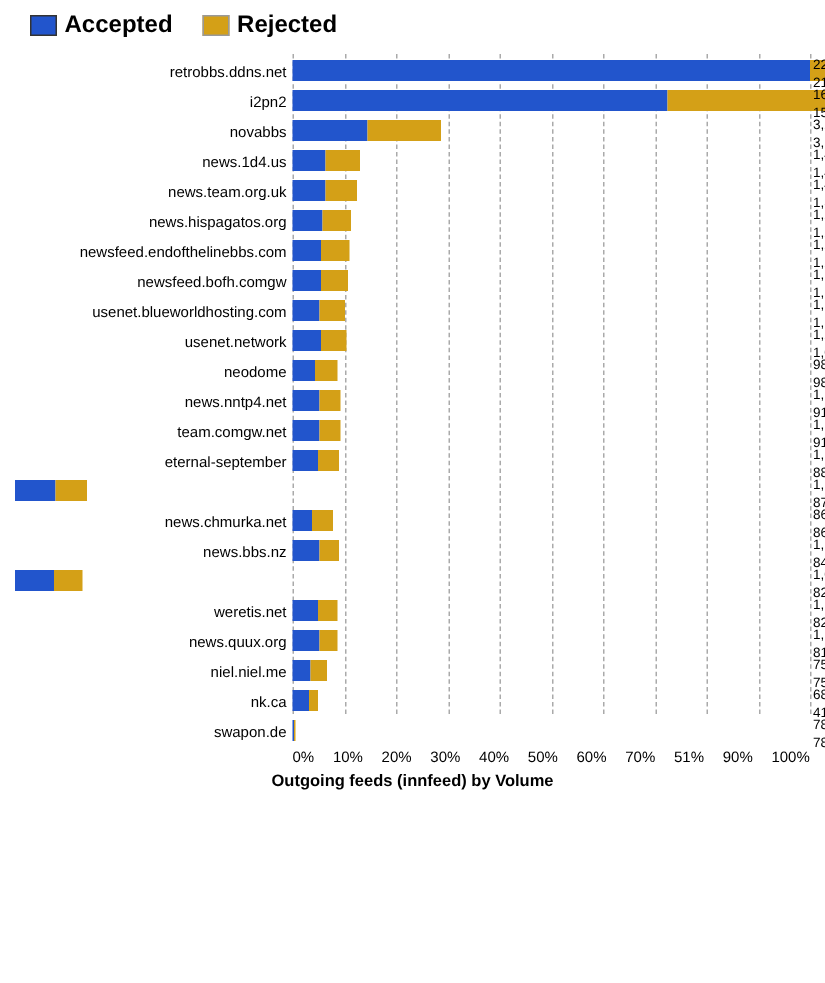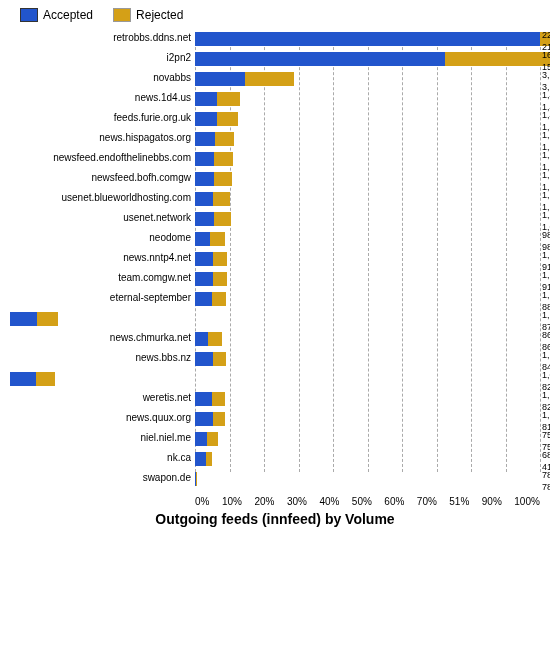--- a/index.html
+++ b/index.html
@@ -21,37 +21,38 @@
       display: flex;
       align-items: center;
       gap: 20px;
       margin-bottom: 10px;
       padding-left: 10px;
     }
     .legend-item {
       display: flex;
       align-items: center;
       gap: 5px;
-      font-size: 12px;
+      font-size: 16px;
+      font-weight: bold;
     }
     .legend-box {
       width: 18px;
       height: 14px;
       border: 1px solid #333;
     }
     .legend-box.accepted { background: #2255cc; }
     .legend-box.rejected { background: #d4a017; border: 1px solid #999; }
     .chart-area {
       display: flex;
       flex-direction: column;
       position: relative;
     }
     .bar-row {
       display: flex;
-      align-items: flex-start;
+      align-items: flex-end;
       height: 18px;
       margin-bottom: 2px;
       position: relative;
     }
     .bar-label {
       width: 185px;
       text-align: right;
       padding-right: 4px;
       font-size: 10px;
       color: #000;
@@ -108,21 +109,21 @@
     }
     .x-axis {
       display: flex;
       margin-left: 185px;
       margin-top: 4px;
       justify-content: space-between;
       font-size: 10px;
     }
     .chart-title {
       text-align: center;
-      font-size: 14px;
+      font-size: 11px;
       font-weight: bold;
       margin-top: 4px;
     }
     .chart-wrapper {
       position: relative;
     }
   </style>
 </head>
 <body>
 
@@ -190,21 +191,21 @@
           <div class="bar-label">news.1d4.us</div>
           <div class="bar-area">
             <div class="bars-wrapper" style="position: relative;">
               <div class="bar-accepted" style="width: 6.45%;"></div>
               <div class="bar-rejected" style="width: 6.45%; top: 0px; left: 6.45%;"></div>
               <div class="bar-values">1,438,108<br>1,438,108</div>
             </div>
           </div>
         </div>
         <div class="bar-row">
-          <div class="bar-label">feeds.furie.org.uk</div>
+          <div class="bar-label">news.team.org.uk</div>
           <div class="bar-area">
             <div class="bars-wrapper" style="position: relative;">
               <div class="bar-accepted" style="width: 6.33%;"></div>
               <div class="bar-rejected" style="width: 6.25%; top: 0px; left: 6.33%;"></div>
               <div class="bar-values">1,412,261<br>1,392,691</div>
             </div>
           </div>
         </div>
         <div class="bar-row">
           <div class="bar-label">news.hispagatos.org</div>

